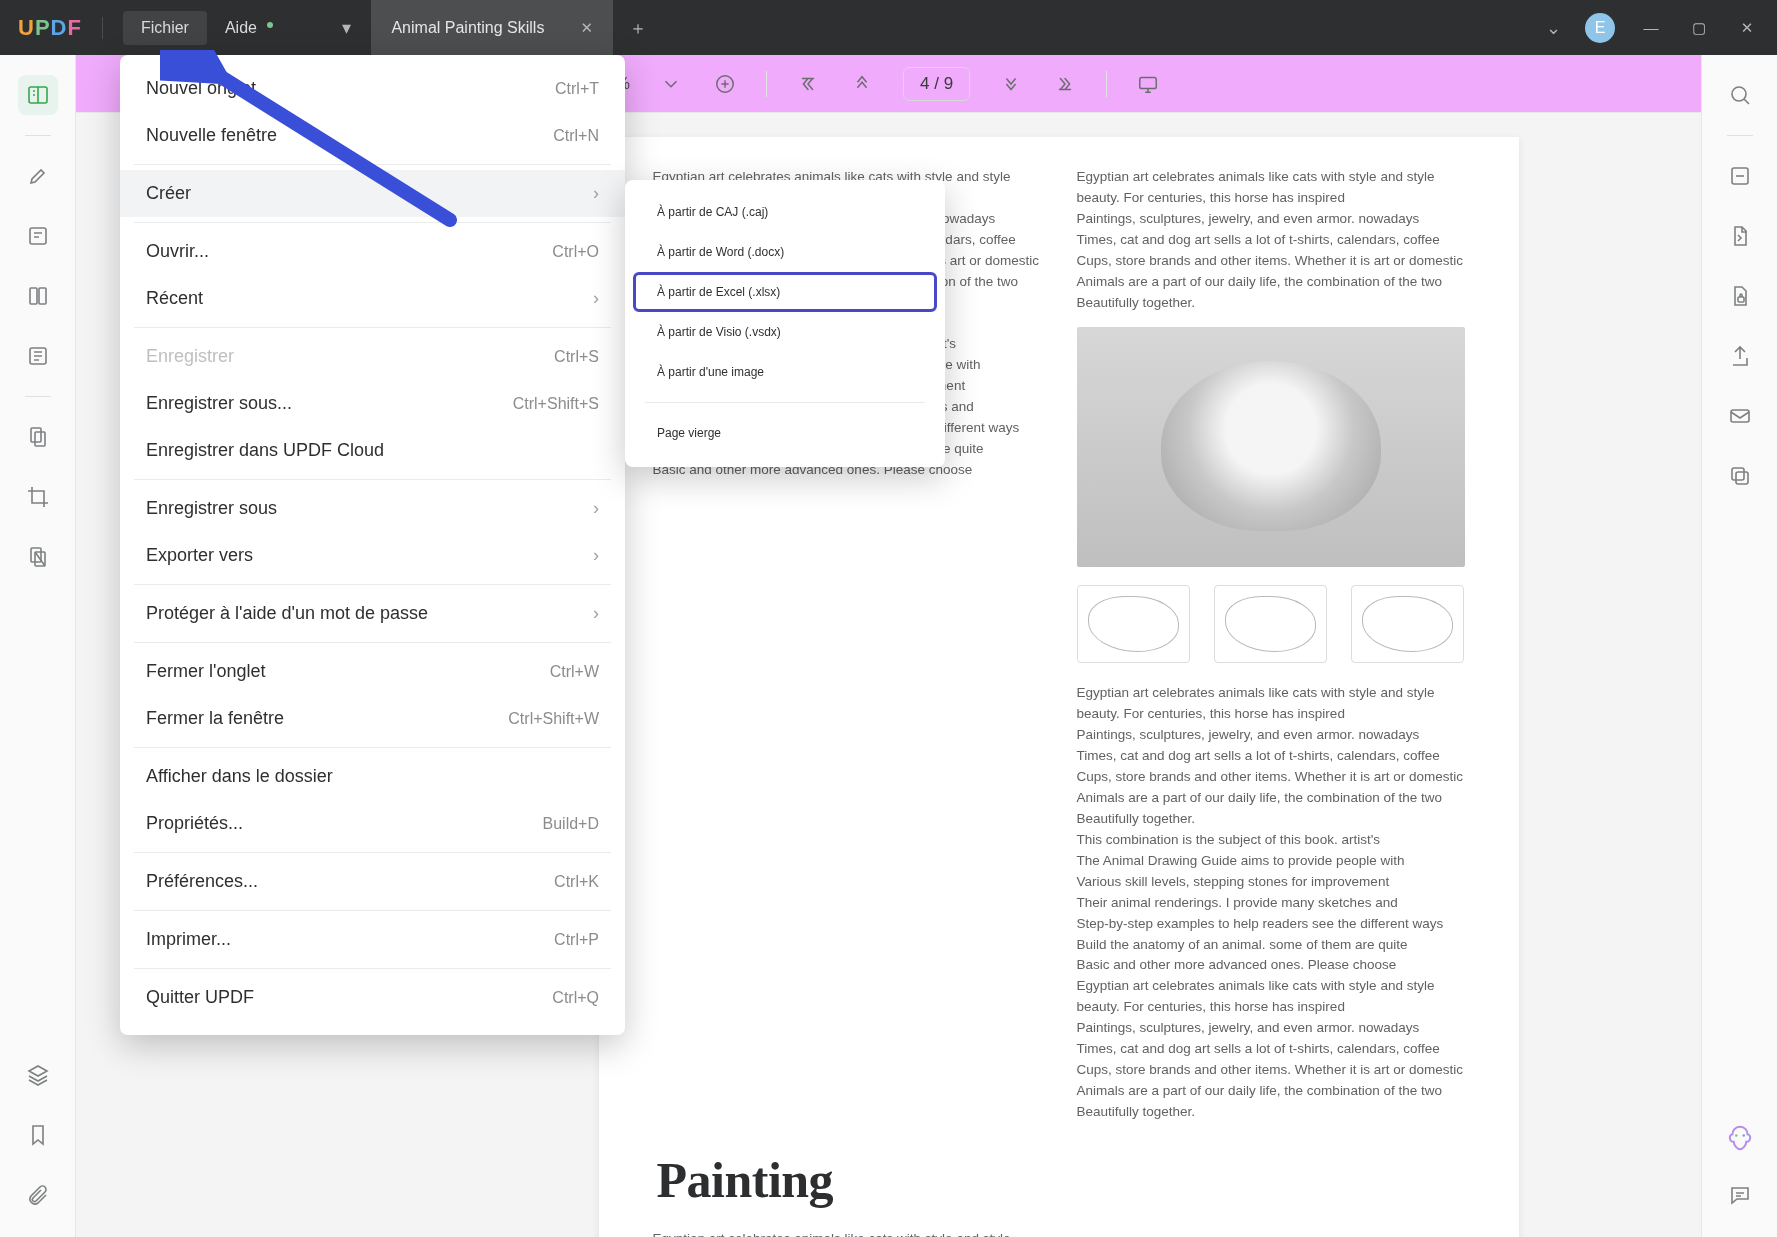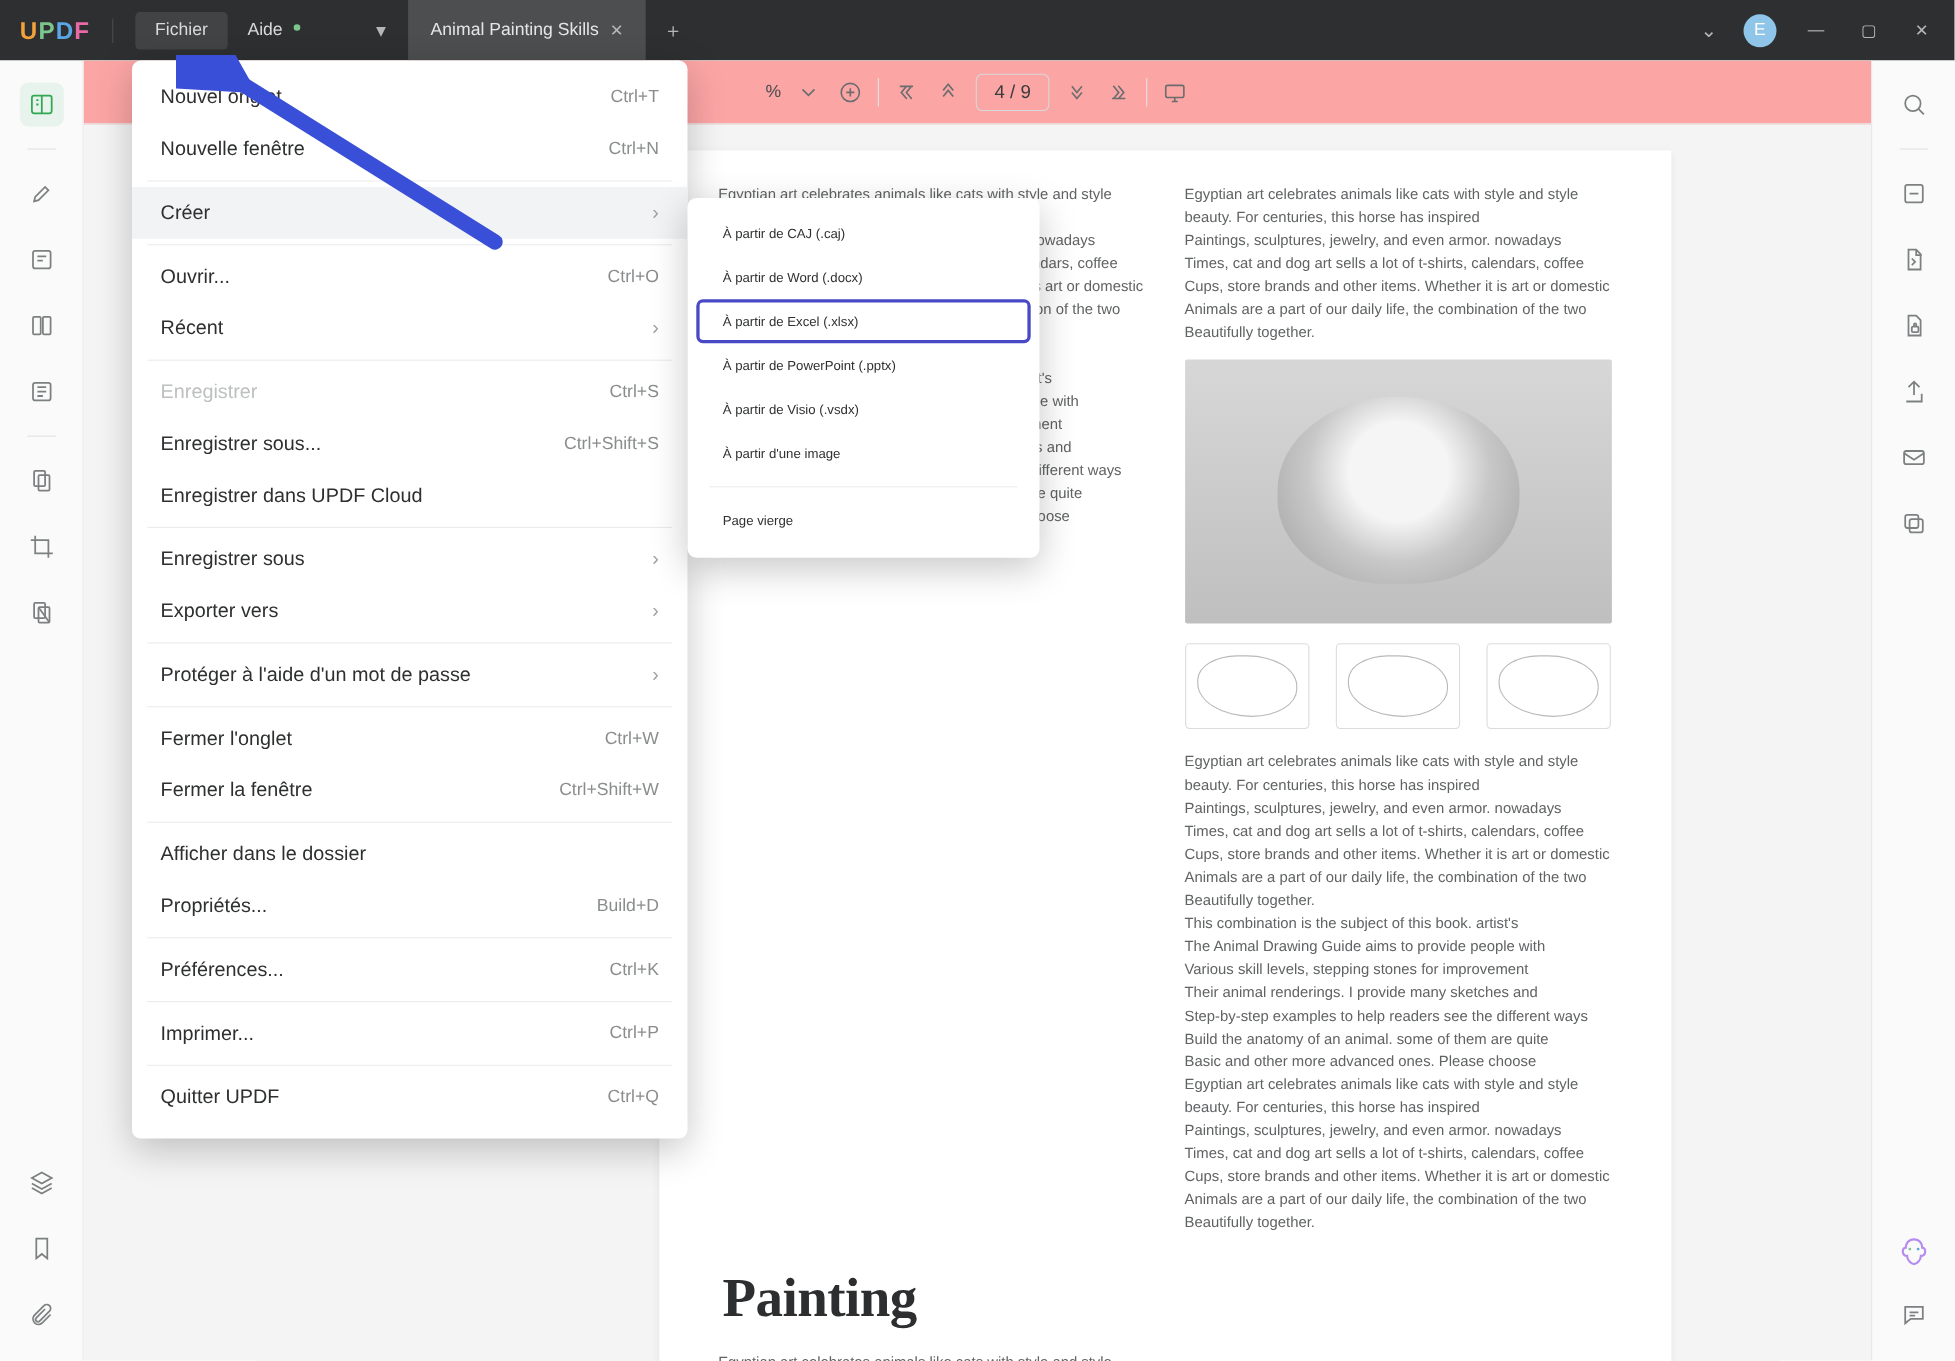--- a/index.html
+++ b/index.html
@@ -8,21 +8,21 @@
 
 .titlebar { height:55px; background:#2d2f30; display:flex; align-items:center; padding-left:18px;justify-content:flex-end; }
 .logo { font-size:22px; font-weight:700; letter-spacing:1px; }
 .logo span { display:inline-block; }
 .bar-sep { width:1px; height:22px; background:#4a4c4d; margin:0 20px; }
 .menu-btn { color:#d9dadb; font-size:16px; padding:8px 18px; border-radius:4px; cursor:pointer; }
 .menu-btn.active { background:#414344; }
 .aide-dot { display:inline-block; width:6px; height:6px; border-radius:50%; background:#7cc68d; margin-left:6px; vertical-align:top; margin-top:3px; }
 .tab-group { display:flex; align-items:stretch; margin-left:30px; height:100%; }
 .tab-caret, .tab-add { width:50px; display:flex; align-items:center; justify-content:center; color:#b5b6b7; font-size:18px; cursor:pointer; }
-.tab { background:#4c4e4f; color:#e4e5e6; display:flex; align-items:center; padding:0 20px; font-size:16px; gap:10px; }
+.tab { background:#4c4e4f; color:#e4e5e6; display:flex; align-items:center; padding:0 20px; font-size:16px; gap:36px; }
 .tab .close { color:#b5b6b7; font-size:15px; cursor:pointer; }
 .title-r { margin-left:auto; display:flex; align-items:center; gap:24px; padding-right:18px; }
 .title-r .chev { color:#b5b6b7; font-size:18px; cursor:pointer; }
 .avatar { width:30px; height:30px; border-radius:50%; background:#8fc5e8; color:#fff; display:flex; align-items:center; justify-content:center; font-size:16px; }
 .winbtn { color:#b5b6b7; font-size:15px; cursor:pointer; width:24px; text-align:center; }
 
 
 .body-row { display:flex; height:calc(100% - 55px); }
 .sidebar-l, .sidebar-r { background:#fafafa; display:flex; flex-direction:column; align-items:center; padding-top:20px; gap:20px; }
 .sidebar-l { width:76px; border-right:1px solid #e7e7e7; }
@@ -31,21 +31,21 @@
 .sb-icon.sel { background:#e7f3ec; }
 .sb-icon svg { width:24px; height:24px; stroke:#7d8081; fill:none; stroke-width:1.6; }
 .sb-icon.sel svg { stroke:#33a852; }
 .sb-sep { width:26px; height:1px; background:#e0e0e0; }
 .sidebar-l .bottom, .sidebar-r .bottom { margin-top:auto; display:flex; flex-direction:column; align-items:center; gap:20px; padding-bottom:22px; }
 .ai-badge { width:34px; height:34px; border-radius:10px; display:flex; align-items:center; justify-content:center; }
 
 .main { flex:1; position:relative; background:#f4f4f4; overflow:hidden; }
 
 
-.toolbar { height:58px; background:#fca5a5; border-bottom:1px solid #e8e8e8; display:flex; align-items:center; justify-content:center; gap:12px; }
+.toolbar { height:58px; background:#f0abfc; border-bottom:1px solid #e8e8e8; display:flex; align-items:center; justify-content:center; gap:28px; }
 .tb-btn { width:26px; height:26px; display:flex; align-items:center; justify-content:center; color:#6a6d6e; cursor:pointer; }
 .tb-btn svg { width:22px; height:22px; stroke:#6a6d6e; fill:none; stroke-width:1.6; }
 .tb-sep { width:1px; height:26px; background:#e3e3e3; }
 .page-box { border:1px solid #d7d8d9; border-radius:6px; padding:6px 16px; font-size:17px; color:#3a3b3c; }
 .zoom-val { font-size:16px; color:#4b4c4d; }
 
 
 .doc-scroll { position:absolute; left:0; right:0; top:58px; bottom:0; overflow:auto; padding:24px 0 40px 340px; }
 .page { width:920px; background:#fff; box-shadow:0 2px 8px rgba(0,0,0,.08); margin:0 auto 28px; padding:30px 54px 50px; }
 .page h2 { font-family:"Georgia","Times New Roman",serif; font-size:50px; font-weight:700; color:#2d2e2f; margin:28px 4px 20px; letter-spacing:-.5px; }
@@ -437,21 +437,20 @@
     <div class="dd-item">
       <span>Quitter UPDF</span>
       <span class="sc">Ctrl+Q</span>
     </div>
   </div>
 
 <div class="submenu" id="create-submenu">
     <div class="sm-item">À partir de CAJ (.caj)</div>
     <div class="sm-item">À partir de Word (.docx)</div>
     <div class="sm-item sel">À partir de Excel (.xlsx)</div>
-    <div class="sm-item">À partir de PowerPoint (.pptx)</div>
     <div class="sm-item">À partir de Visio (.vsdx)</div>
     <div class="sm-item">À partir d'une image</div>
     <div class="sm-sep"></div>
     <div class="sm-item">Page vierge</div>
   </div>
 
 <div class="arrow">
   <svg viewBox="0 0 320 200">
     <defs>
         <marker id="ah" markerWidth="14" markerHeight="14" refX="3" refY="7" orient="auto">

